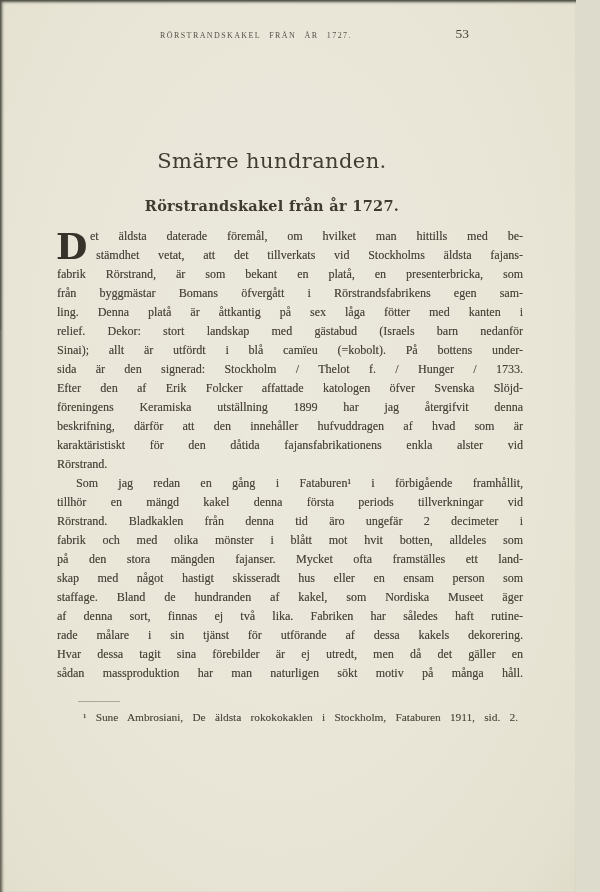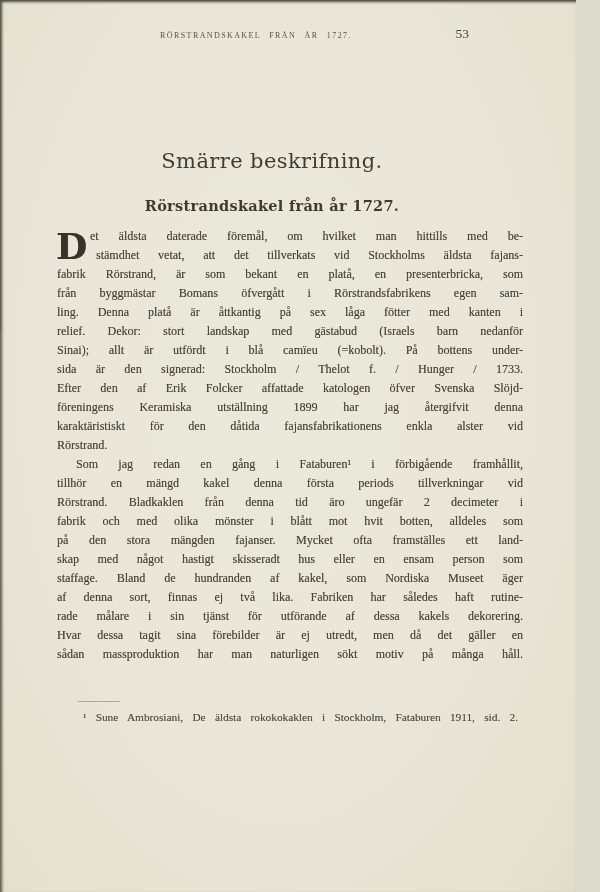--- a/index.html
+++ b/index.html
@@ -68,37 +68,38 @@
 </head>
 <body>
 
 <div class="page">
   <div class="edge-top"></div>
   <div class="edge-left"></div>
 
   <div class="running-title">RÖRSTRANDSKAKEL FRÅN ÅR 1727.</div>
   <div class="page-number">53</div>
 
-  <div class="section-title">Smärre beskrifning.</div>
+  <div class="section-title">Smärre hundranden.</div>
   <div class="article-title">Rörstrandskakel från år 1727.</div>
 
   <div class="article-body">
     <span class="drop-cap">D</span>
 
     <div>
       <div class="tl dc1">et äldsta daterade föremål, om hvilket man hittills med be-</div>
       <div class="tl dc2">stämdhet vetat, att det tillverkats vid Stockholms äldsta fajans-</div>
       <div class="tl">fabrik Rörstrand, är som bekant en platå, en presenterbricka, som</div>
       <div class="tl">från byggmästar Bomans öfvergått i Rörstrandsfabrikens egen sam-</div>
       <div class="tl">ling. Denna platå är åttkantig på sex låga fötter med kanten i</div>
       <div class="tl">relief. Dekor: stort landskap med gästabud (Israels barn nedanför</div>
       <div class="tl">Sinai); allt är utfördt i blå camïeu (=kobolt). På bottens under-</div>
       <div class="tl">sida är den signerad: Stockholm / Thelot f. / Hunger / 1733.</div>
       <div class="tl">Efter den af Erik Folcker affattade katologen öfver Svenska Slöjd-</div>
       <div class="tl">föreningens Keramiska utställning 1899 har jag återgifvit denna</div>
+      <div class="tl">beskrifning, därför att den innehåller hufvuddragen af hvad som är</div>
       <div class="tl">karaktäristiskt för den dåtida fajansfabrikationens enkla alster vid</div>
       <div class="tl short">Rörstrand.</div>
     </div>
 
     <div>
       <div class="tl indent">Som jag redan en gång i Fataburen¹ i förbigående framhållit,</div>
       <div class="tl">tillhör en mängd kakel denna första periods tillverkningar vid</div>
       <div class="tl">Rörstrand. Bladkaklen från denna tid äro ungefär 2 decimeter i</div>
       <div class="tl">fabrik och med olika mönster i blått mot hvit botten, alldeles som</div>
       <div class="tl">på den stora mängden fajanser. Mycket ofta framställes ett land-</div>

